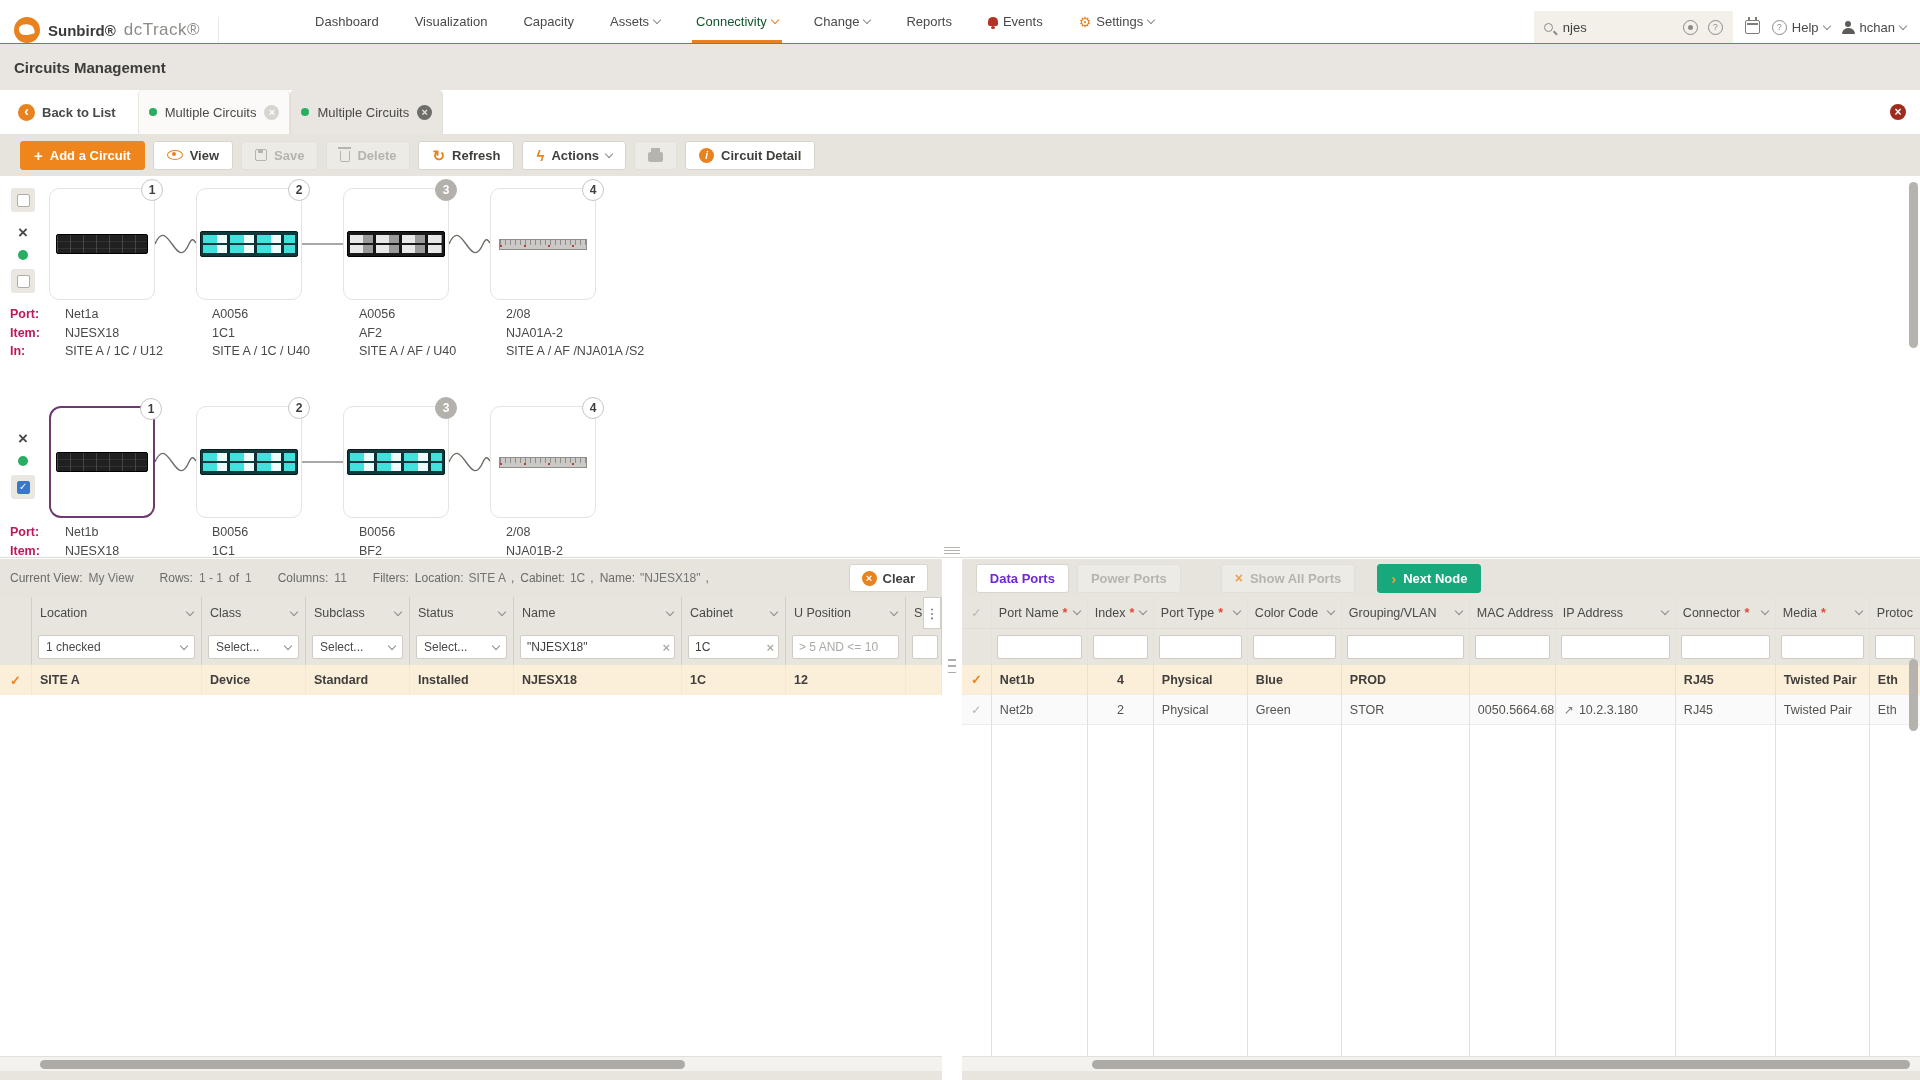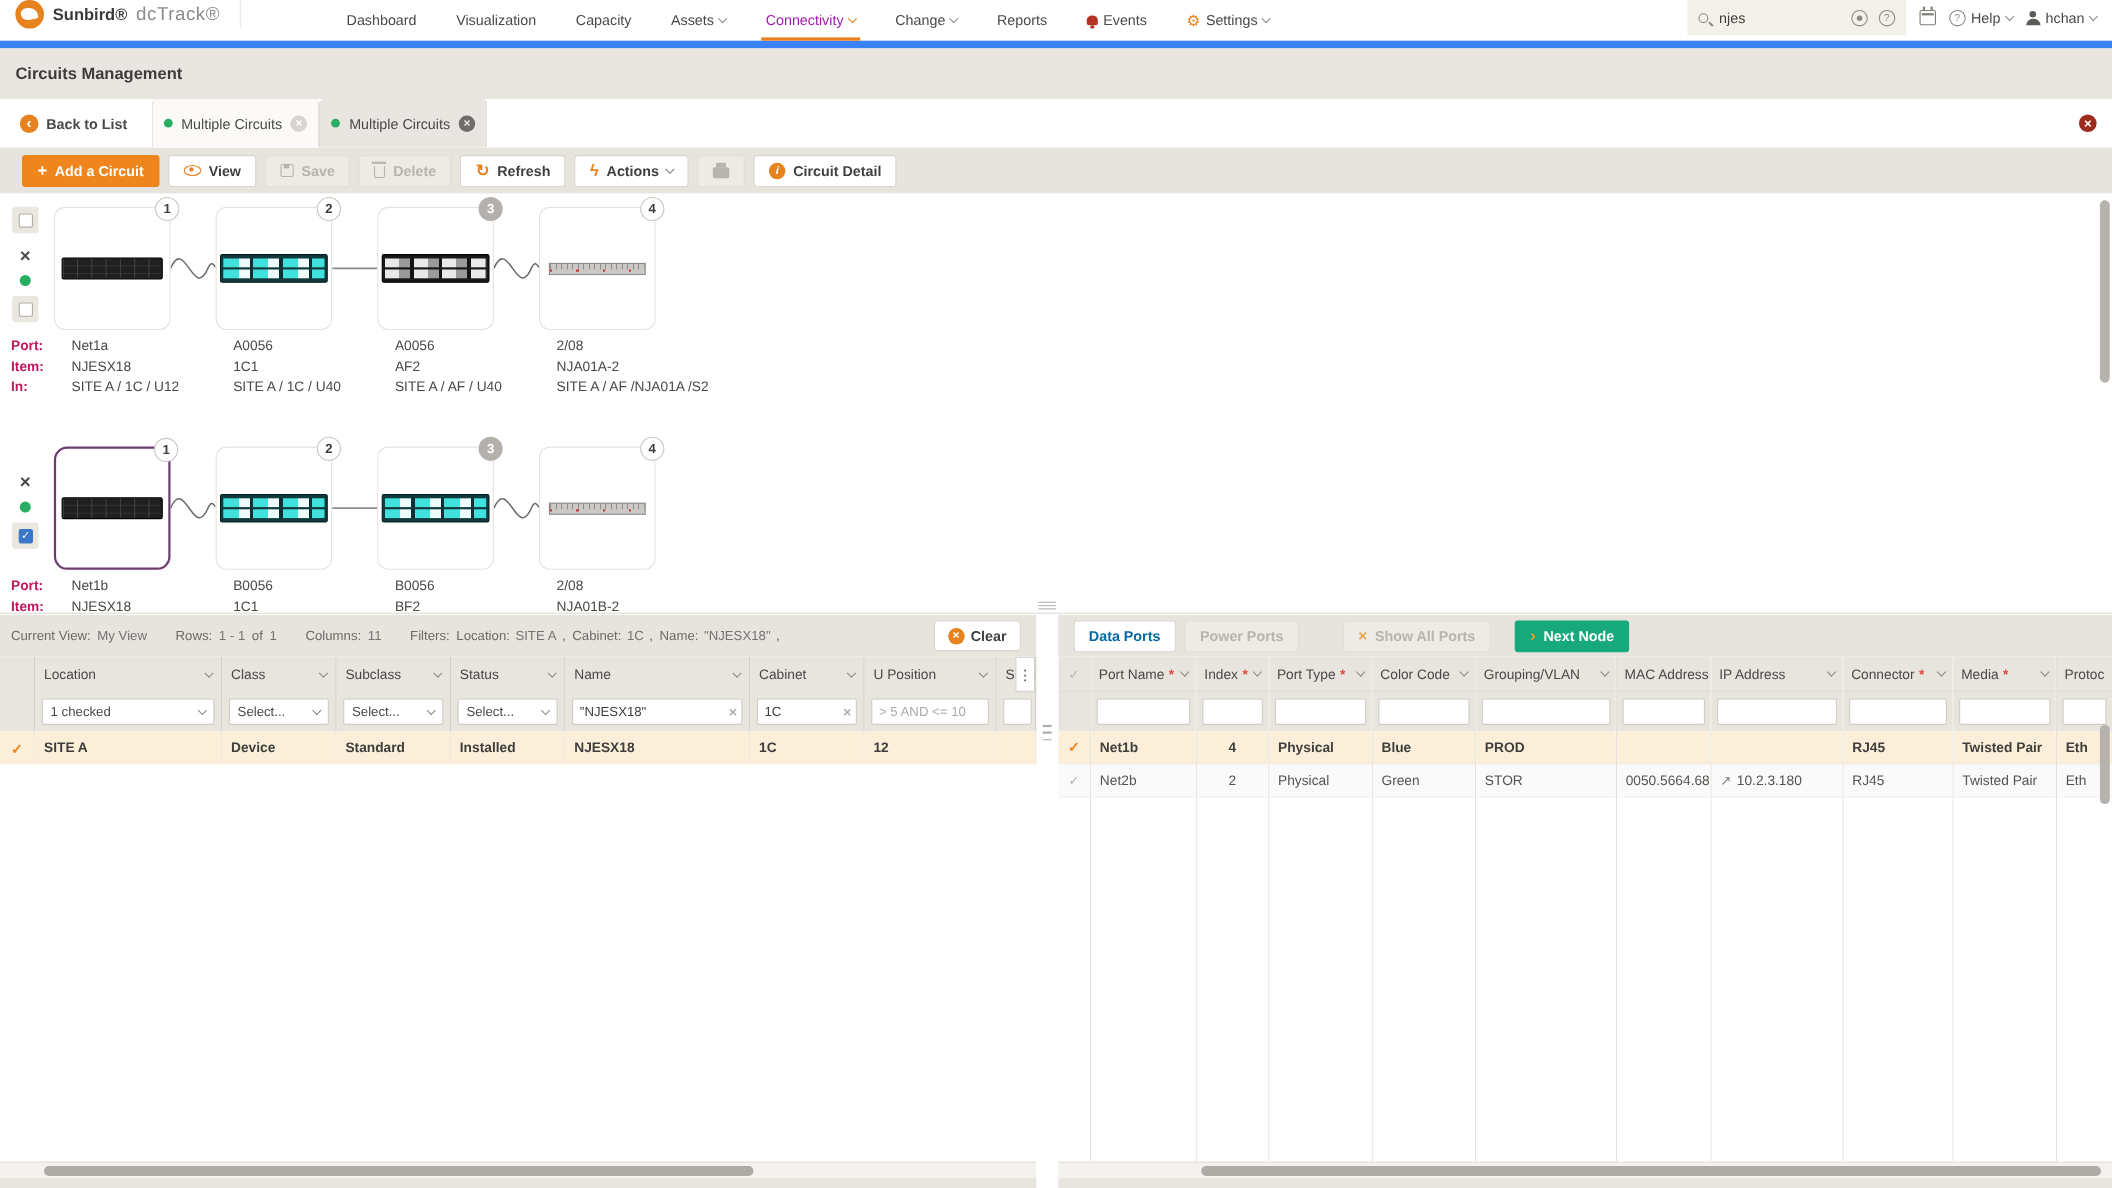--- a/index.html
+++ b/index.html
@@ -1,30 +1,30 @@
 <!DOCTYPE html>
 <html><head>
 <meta charset="utf-8">
 <style>
   * { margin:0; padding:0; box-sizing:border-box; }
   html,body { width:1920px; height:1080px; overflow:hidden; background:#fff;
     font-family:"Liberation Sans", sans-serif; color:#3f3e3c; }
   .app { position:relative; width:1920px; height:1080px; }
 
   
-  .nav { height:44px; background:#fff; border-bottom:7px solid #3b82f6; display:flex; align-items:flex-start; padding:0 14px; }
+  .nav { height:44px; background:#fff; border-bottom:1px solid #3b82f6; display:flex; align-items:flex-end; padding:0 14px; }
   .brand { display:flex; align-items:center; gap:8px; padding-right:18px; border-right:1px solid #eceae6; }
   .logo { width:26px; height:26px; border-radius:50%; background:#e8821e; position:relative; }
   .logo::after { content:""; position:absolute; left:5px; top:7px; width:15px; height:11px; background:#fff;
     border-radius:60% 100% 20% 80%; transform:rotate(-12deg); }
   .brandname { font-weight:bold; font-size:15px; color:#3b3a38; }
   .brandprod { font-size:17px; color:#8d8b87; font-weight:300; letter-spacing:.5px; }
   .menu { display:flex; align-items:center; gap:36px; margin-left:96px; height:100%; }
   .mitem { display:flex; align-items:center; gap:5px; font-size:13px; color:#4a4947; height:100%; cursor:pointer; position:relative; }
-  .mitem.active { color:#a21caf; }
+  .mitem.active { color:#14532d; }
   .mitem.active::after { content:""; position:absolute; left:-4px; right:-4px; bottom:0; height:3px; background:#e8821e; }
   .chv { width:6px; height:6px; border-right:1.6px solid #8d8b87; border-bottom:1.6px solid #8d8b87;
     transform:rotate(45deg); display:inline-block; margin-top:-3px; }
   .mitem.active .chv { border-color:#e8821e; }
   .bell { width:10px; height:9px; background:#b33224; border-radius:50% 50% 2px 2px; position:relative; }
   .bell::after { content:""; position:absolute; left:3px; bottom:-3px; width:4px; height:3px; background:#b33224; border-radius:50%; }
   .gear { color:#e8821e; font-size:14px; line-height:1; }
   .navright { margin-left:auto; display:flex; align-items:center; gap:12px; }
   .searchwrap { background:#f3f0e9; height:32px; display:flex; align-items:center; gap:10px; padding:0 10px; }
   .sico { width:9px; height:9px; border:1.6px solid #8d8b87; border-radius:50%; position:relative; }
@@ -143,21 +143,21 @@
   .fsel { width:100%; height:24px; border:1px solid #cfccc6; border-radius:2px; background:#fff; font-size:12px; color:#4a4948;
     display:flex; align-items:center; justify-content:space-between; padding:0 7px; cursor:pointer; }
   .kebab { position:absolute; right:0; top:0; width:18px; height:32px; background:#fff; border:1px solid #d2cfc9;
     display:flex; align-items:center; justify-content:center; font-size:13px; color:#4a4948; cursor:pointer; letter-spacing:0; }
   .fillwhite { flex:1; background:#fff; }
   .hscroll { height:15px; background:#f4f2ee; border-top:1px solid #e3e0db; position:relative; }
   .hthumb { position:absolute; top:3px; height:9px; border-radius:5px; background:#aeaba6; }
   .strip { height:9px; background:#e8e5df; }
 
   .pbtn { height:29px; display:flex; align-items:center; gap:7px; padding:0 13px; border-radius:3px; font-size:13px; font-weight:bold; cursor:pointer; }
-  .pbtn.activewhite { background:#fff; border:1px solid #d8d5cf; color:#0369a1; }
+  .pbtn.activewhite { background:#fff; border:1px solid #d8d5cf; color:#6d28d9; }
   .pbtn.dis { background:#edebe6; border:1px solid #e2dfd9; color:#b7b4ae; cursor:default; }
   .pbtn.green { background:#17a97b; border:1px solid #17a97b; color:#fff; margin-left:14px; }
   .nextarrow { color:#f0a12c; font-weight:bold; font-size:15px; line-height:1; }
   .xorange { color:#e8a24f; font-weight:bold; font-size:14px; line-height:1; }
 
   .rtable { flex:1; display:flex; overflow:hidden; position:relative; }
   .rcol { display:flex; flex-direction:column; border-right:1px solid #e4e1dc; flex:none; overflow:hidden; }
   .rcol.last { flex:1; border-right:none; }
   .rh { height:32px; background:#e8e5df; display:flex; align-items:center; padding:0 7px; font-size:12.5px; color:#4a4948;
     white-space:nowrap; gap:4px; border-bottom:1px solid #e0ddd7; }

